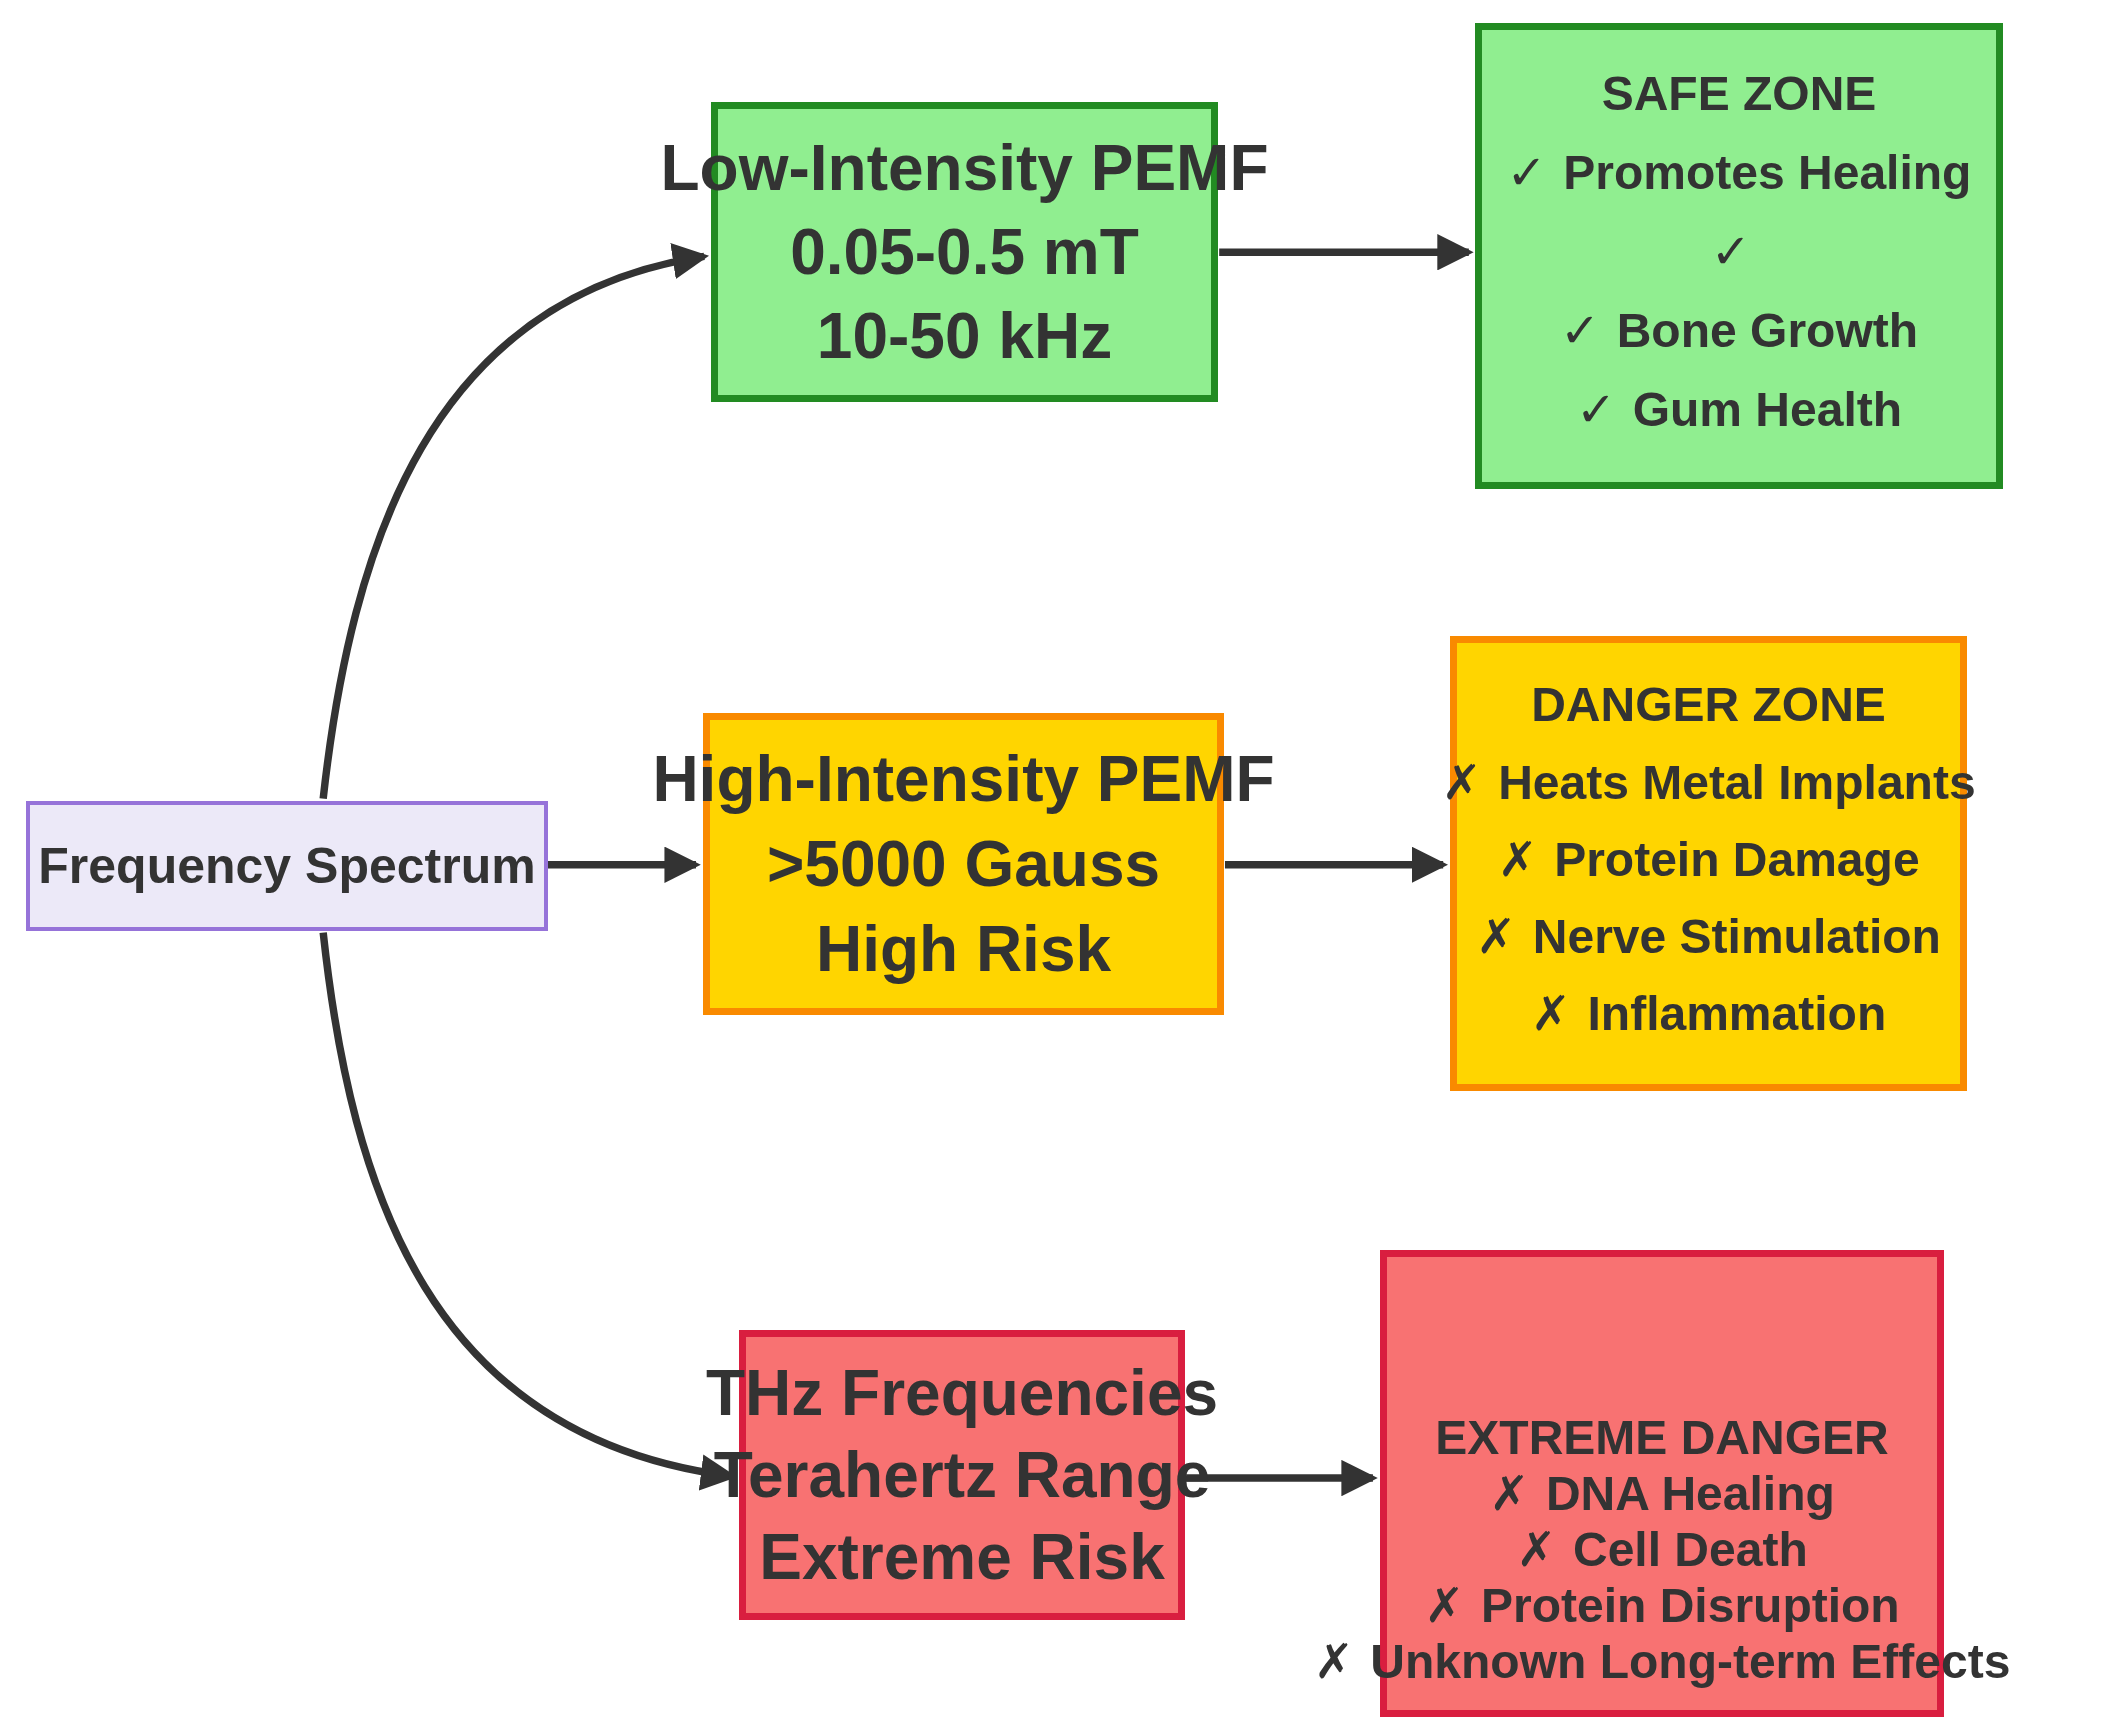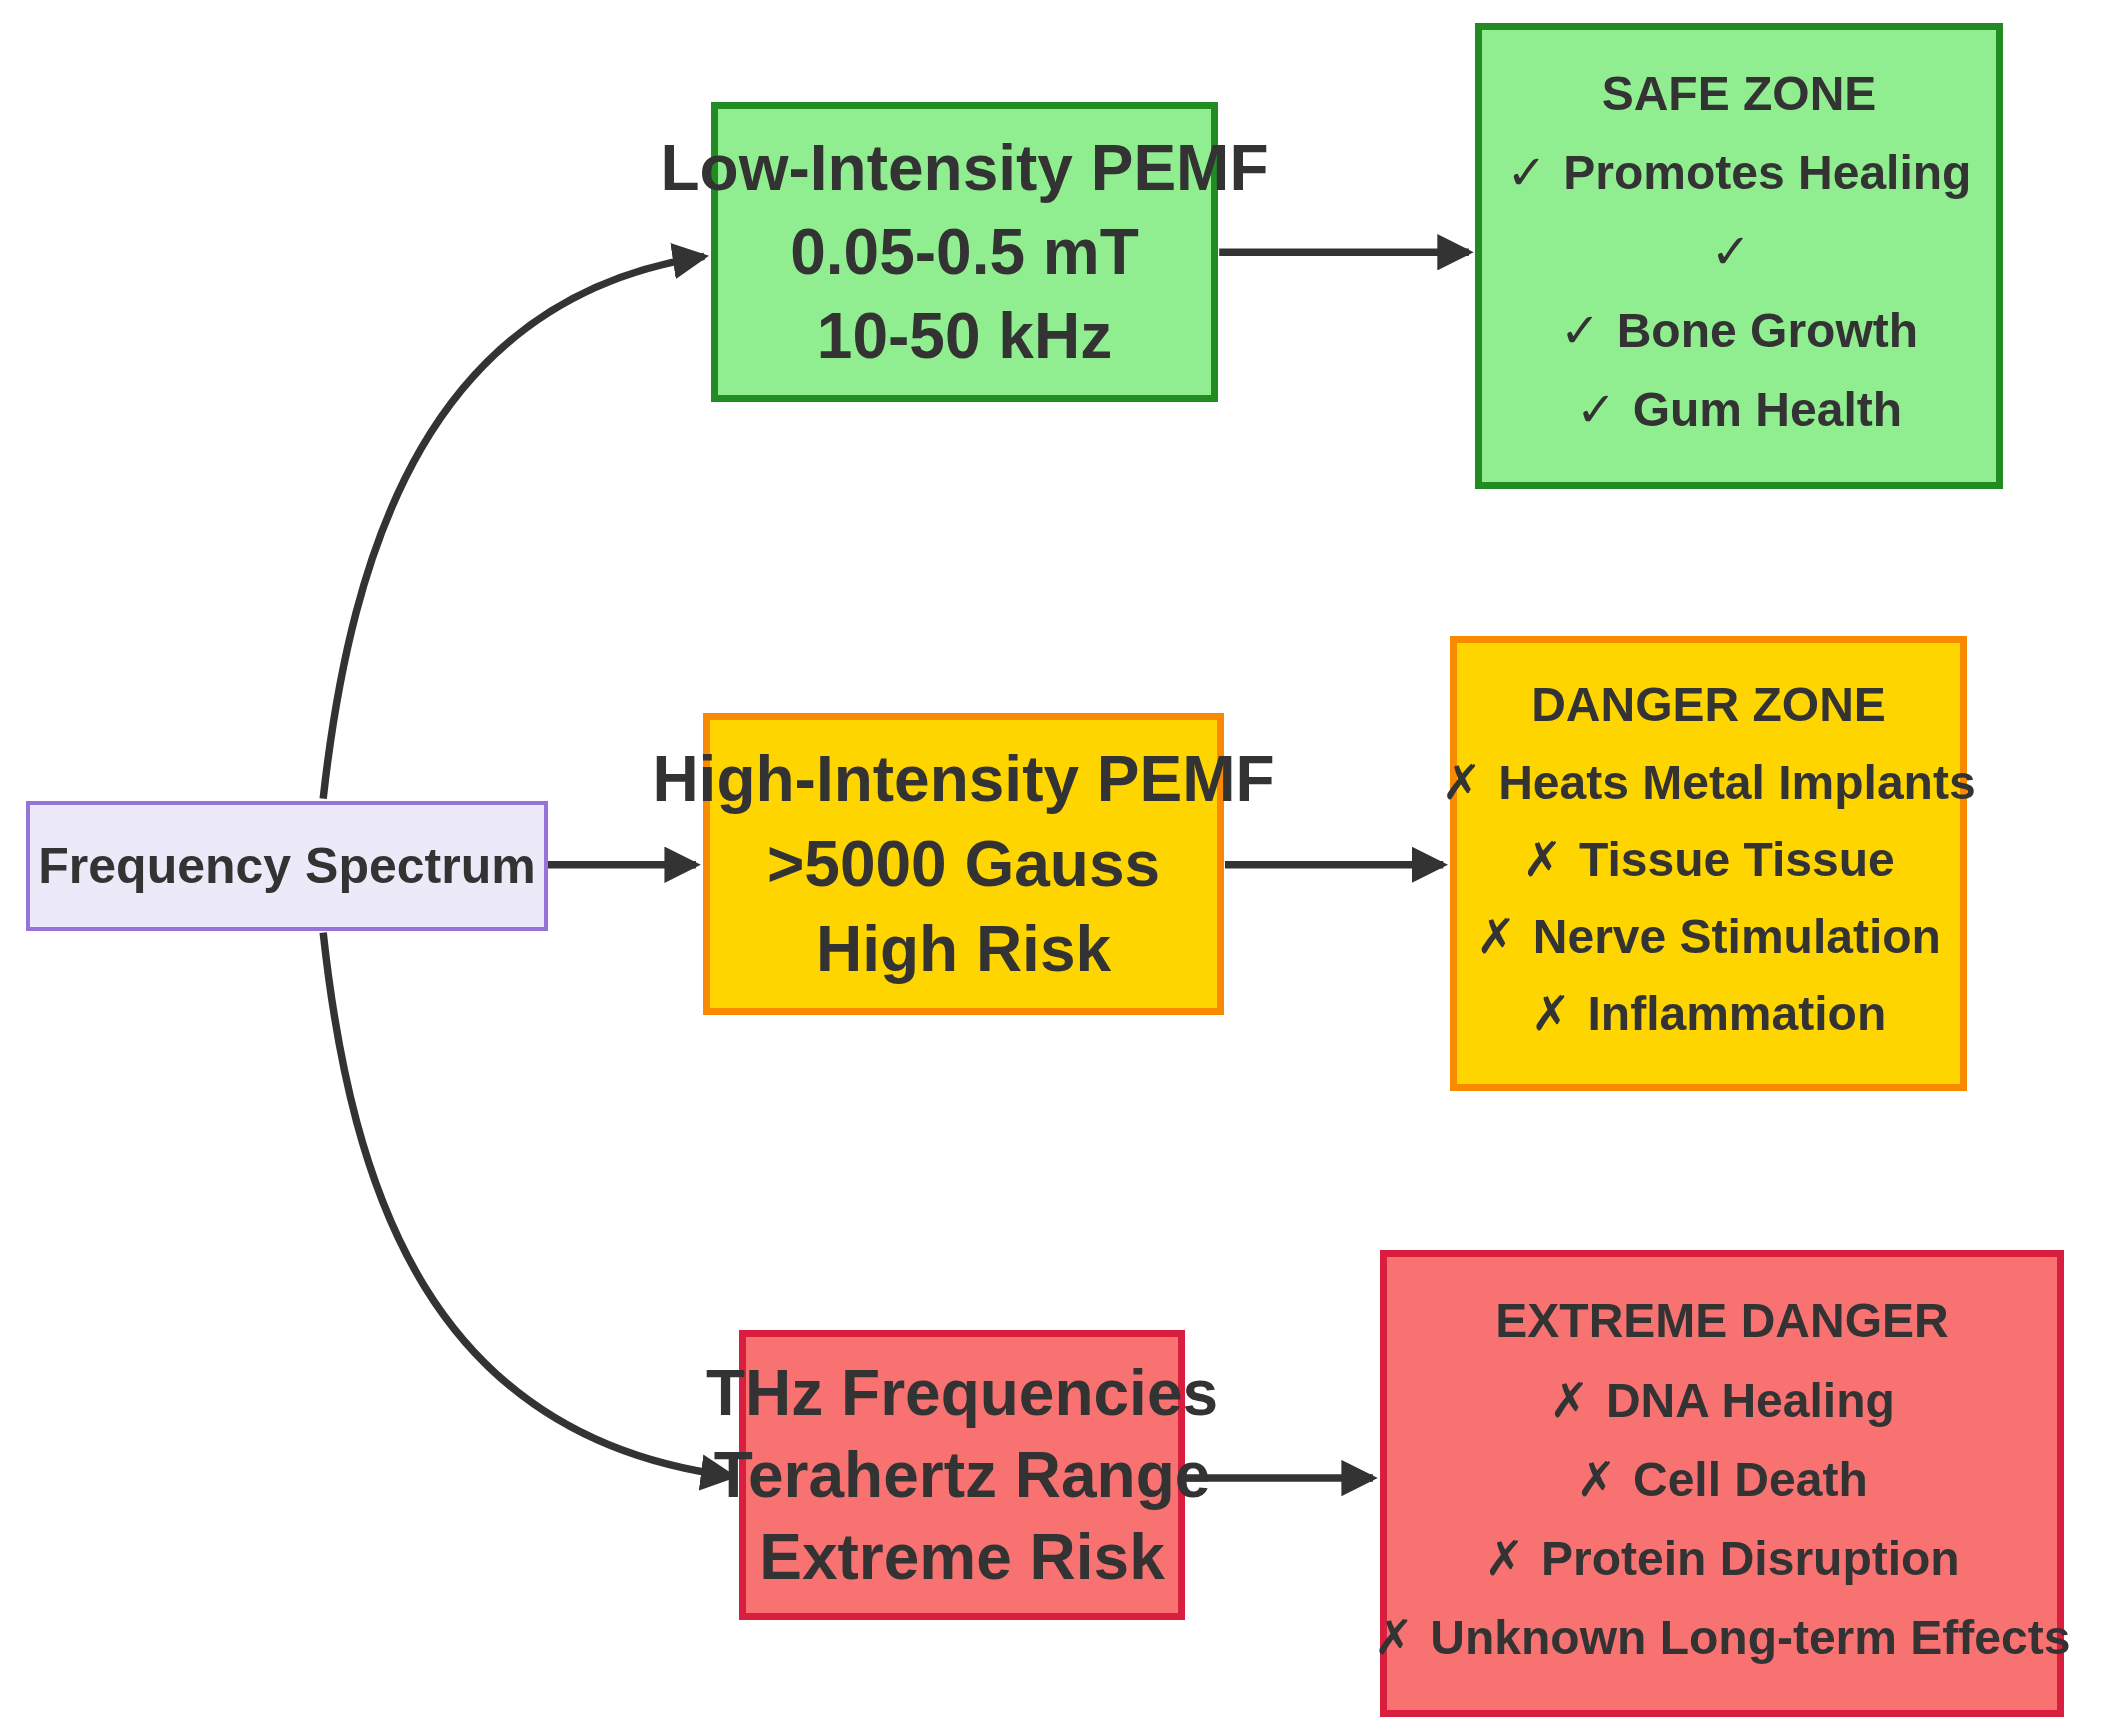--- a/index.html
+++ b/index.html
@@ -20,22 +20,22 @@
   .node-low  {left:711px;top:102px; width:507px;height:300px;
         background:var(--safe-fill);border-color:var(--safe-border);}
   .zone-safe {left:1475px;top:23px; width:528px;height:466px;
         background:var(--safe-fill);border-color:var(--safe-border);}
   .node-high {left:703px;top:713px; width:521px;height:302px;
         background:var(--danger-fill);border-color:var(--danger-border);}
   .zone-danger{left:1450px;top:636px;width:517px;height:455px;
         background:var(--danger-fill);border-color:var(--danger-border);}
   .node-thz  {left:739px;top:1330px;width:446px;height:290px;
         background:var(--extreme-fill);border-color:var(--extreme-border);}
-  .zone-extreme{left:1380px;top:1250px;width:684px;height:467px;
-        background:var(--extreme-fill);border-color:var(--extreme-border);}
+  .zone-extreme{left:1380px;top:1250px;width:564px;height:467px;
+        background:var(--extreme-fill);border-color:var(--extreme-border);justify-content:flex-end;}
   .line{white-space:nowrap;}
   .item{white-space:nowrap;display:flex;align-items:baseline;}
   .mark{margin-right:16.5px;}
 </style>
 </head>
 <body>
 
 <div id="canvas">
 
   <svg id="arrows" viewBox="0 0 2560 2095">
@@ -88,21 +88,21 @@
   </div>
 
   <div class="box zone zone-danger">
     <div class="line">DANGER ZONE</div>
     <div class="item">
       <span class="mark">✗</span>
       <span>Heats Metal Implants</span>
     </div>
     <div class="item">
       <span class="mark">✗</span>
-      <span>Tissue Tissue</span>
+      <span>Protein Damage</span>
     </div>
     <div class="item">
       <span class="mark">✗</span>
       <span>Nerve Stimulation</span>
     </div>
     <div class="item">
       <span class="mark">✗</span>
       <span>Inflammation</span>
     </div>
   </div>

